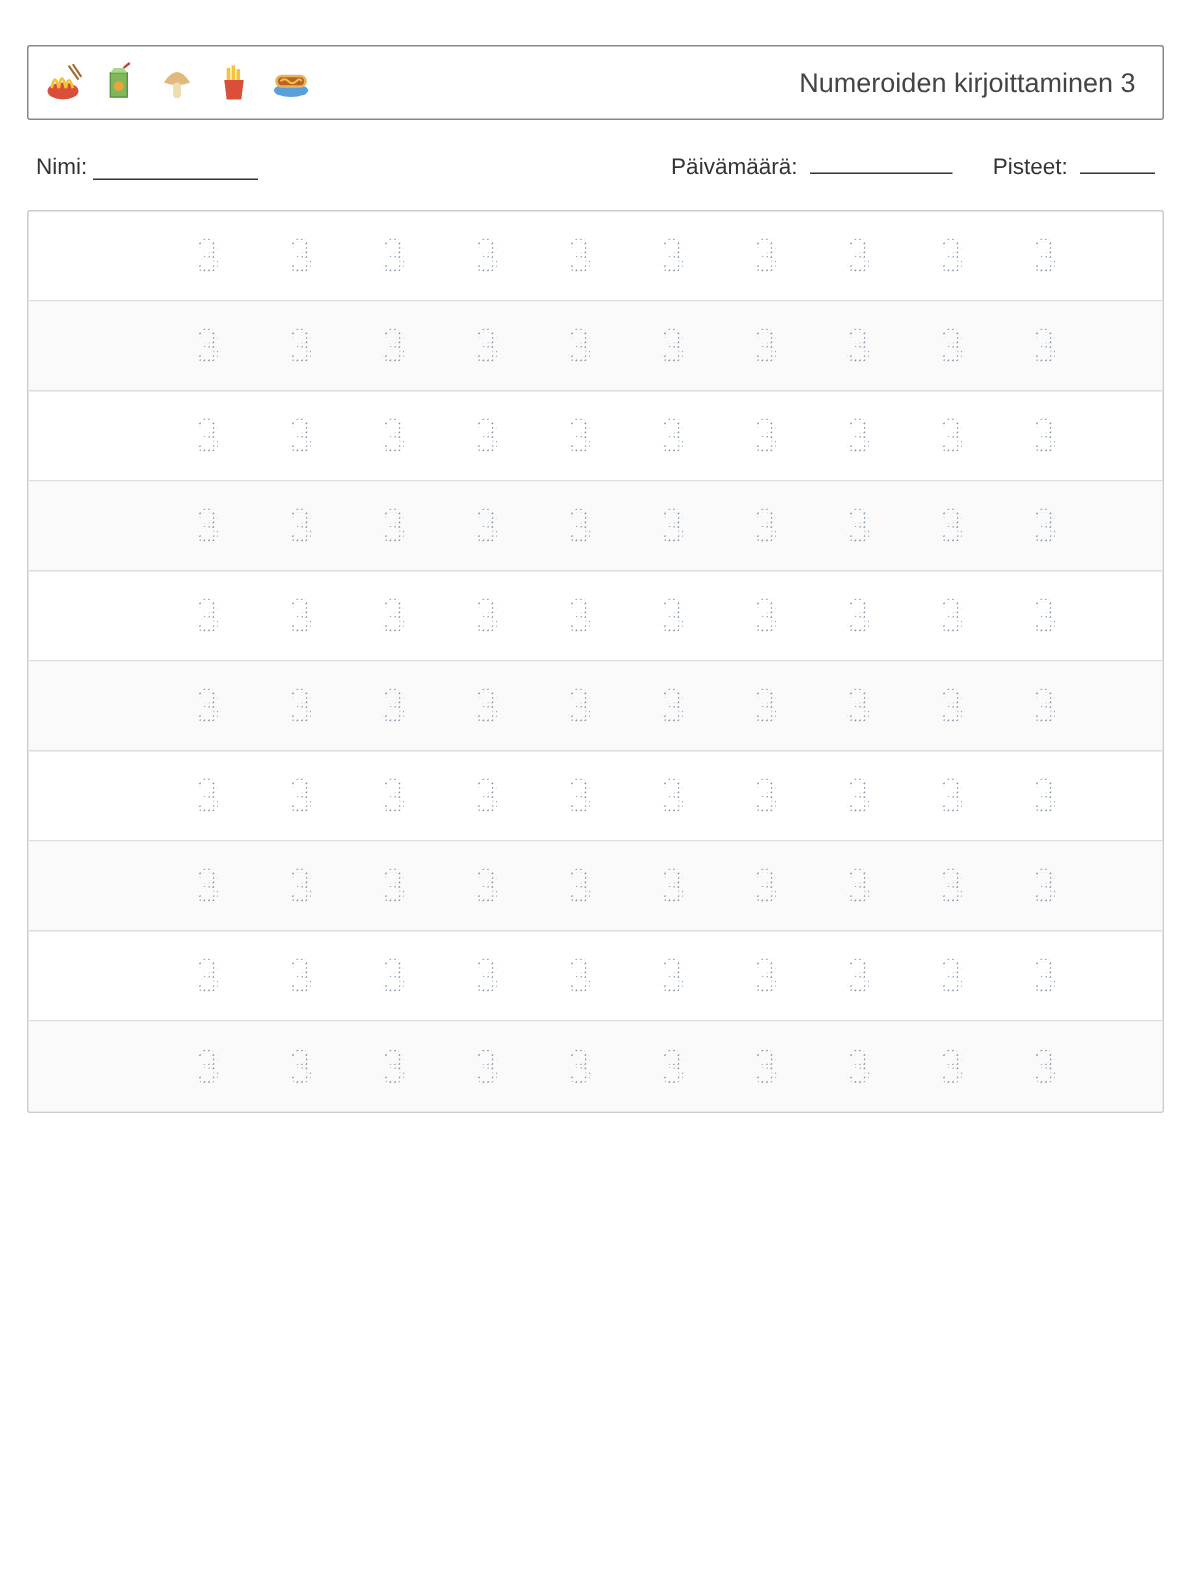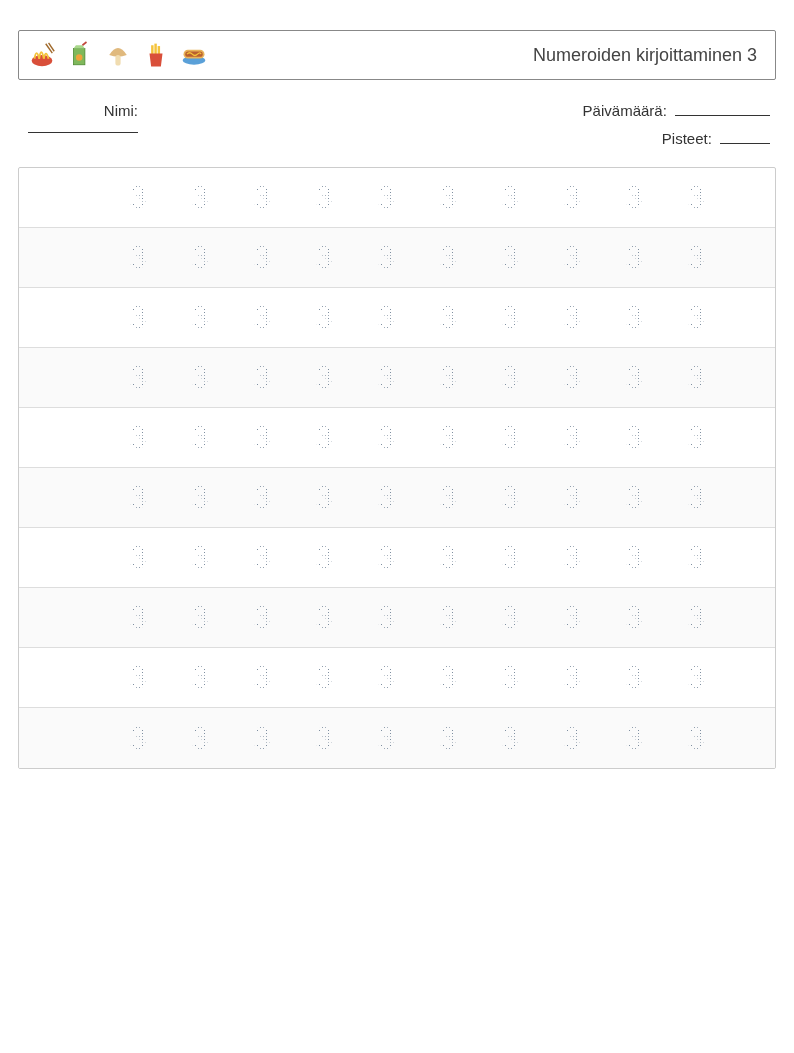--- a/index.html
+++ b/index.html
@@ -35,22 +35,22 @@
     font-size: 18px;
     color: #444;
   }
   .meta-row {
     display: flex;
     justify-content: space-between;
     margin: 22px 6px 20px 6px;
     font-size: 15px;
     color: #333;
   }
-  .meta-left { display:flex; align-items:flex-end;flex-direction:column; }
-  .meta-right { display:flex; gap:11px; align-items:flex-end;flex-direction:column; }
+  .meta-left { display:flex; align-items:flex-end; }
+  .meta-right { display:flex; gap:27px; align-items:flex-end; }
   .blank {
     display:inline-block;
     border-bottom:1px solid #333;
     height:14px;
     margin-left:4px;
   }
   .blank.name  { width:110px; }
   .blank.date  { width:95px; }
   .blank.score { width:50px; }
 

